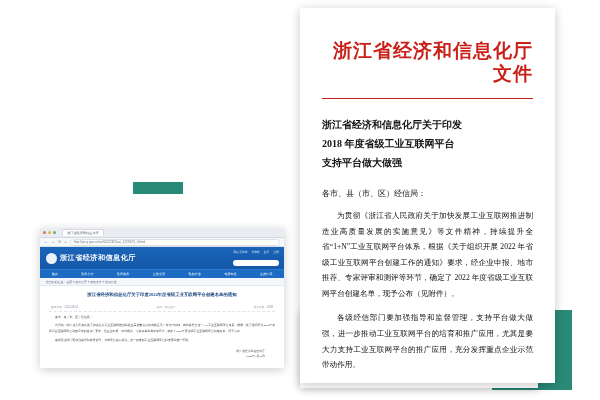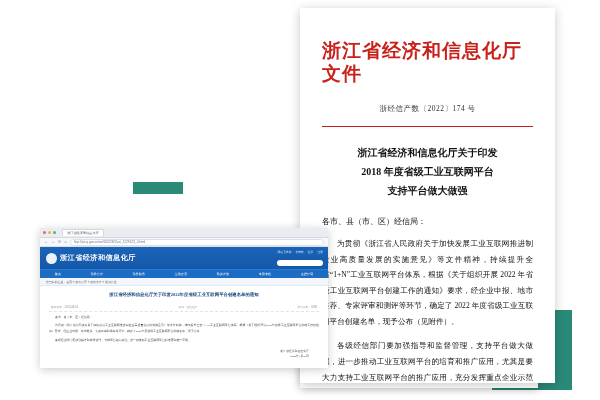--- a/index.html
+++ b/index.html
@@ -46,21 +46,21 @@
     background: #ffffff;
     box-shadow: 0 2px 10px rgba(0,0,0,0.22);
     overflow: hidden;
   }
   .doc-inner {
     padding: 18px 22px 0 22px;
     box-sizing: border-box;
     height: 100%;
   }
   .doc-title {
-    text-align: left;
+    text-align: right;
     color: #c9211a;
     font-family: "Liberation Serif", serif;
     font-weight: bold;
     font-size: 19px;
     letter-spacing: 1px;
     line-height: 1.2;
     margin-top: 14px;
   }
   .doc-subnum {
     text-align: center;
@@ -69,21 +69,21 @@
     font-size: 7.5px;
     margin-top: 18px;
     letter-spacing: 0.5px;
   }
   .doc-redline {
     height: 1.5px;
     background: #c9211a;
     margin: 12px 0 0 0;
   }
   .doc-heading {
-    text-align: center;
+    text-align: left;
     font-family: "Liberation Serif", serif;
     font-weight: bold;
     font-size: 10px;
     color: #111;
     line-height: 1.9;
     margin-top: 16px;
   }
   .doc-salutation {
     font-family: "Liberation Serif", serif;
     font-size: 8px;
@@ -135,21 +135,21 @@
   .col-b { width: 14%; }
   .col-c { width: 30%; }
   .col-d { width: 32%; }
   .col-e { width: 15%; }
 
   
   .browser {
     position: absolute;
     left: 40px;
     top: 228px;
-    width: 288px;
+    width: 244px;
     height: 140px;
     background: #ffffff;
     box-shadow: 0 2px 9px rgba(0,0,0,0.20);
     overflow: hidden;
   }
   .bw-chrome {
     height: 9px;
     background: #e9edf2;
     border-bottom: 1px solid #d4d9e0;
     display: flex;
@@ -368,21 +368,20 @@
           <td>温州某某数字科技有限公司</td>
           <td>区域级</td>
         </tr>
       </tbody>
     </table>
   </div>
 
   <div class="doc-paper">
     <div class="doc-inner">
       <div class="doc-title">浙江省经济和信息化厅文件</div>
-      <div class="doc-subnum">浙经信产数〔2022〕174 号</div>
       <div class="doc-redline"></div>
       <div class="doc-heading">
         <div>浙江省经济和信息化厅关于印发</div>
         <div>2018 年度省级工业互联网平台</div>
         <div>支持平台做大做强</div>
       </div>
       <div class="doc-salutation">各市、县（市、区）经信局：</div>
       <div class="doc-body">
         <p>为贯彻《浙江省人民政府关于加快发展工业互联网推进制造业高质量发展的实施意见》等文件精神，持续提升全省“1+N”工业互联网平台体系，根据《关于组织开展 2022 年省级工业互联网平台创建工作的通知》要求，经企业申报、地市推荐、专家评审和测评等环节，确定了 2022 年度省级工业互联网平台创建名单，现予公布（见附件）。</p>
         <p>各级经信部门要加强指导和监督管理，支持平台做大做强，进一步推动工业互联网平台的培育和推广应用，尤其是要大力支持工业互联网平台的推广应用，充分发挥重点企业示范带动作用。</p>

